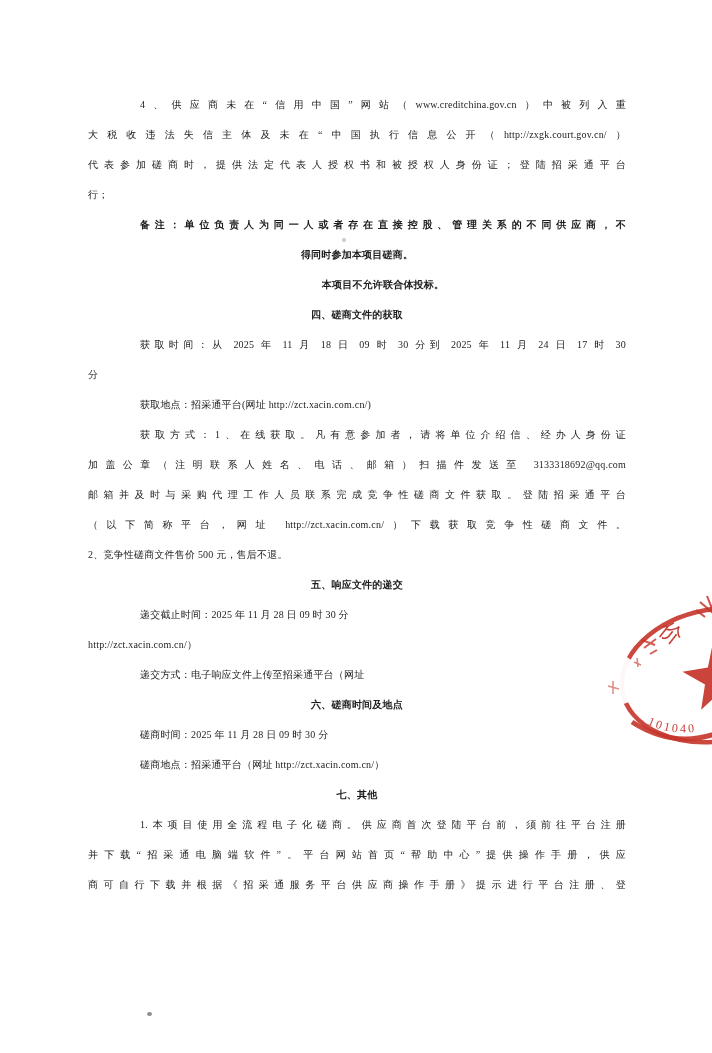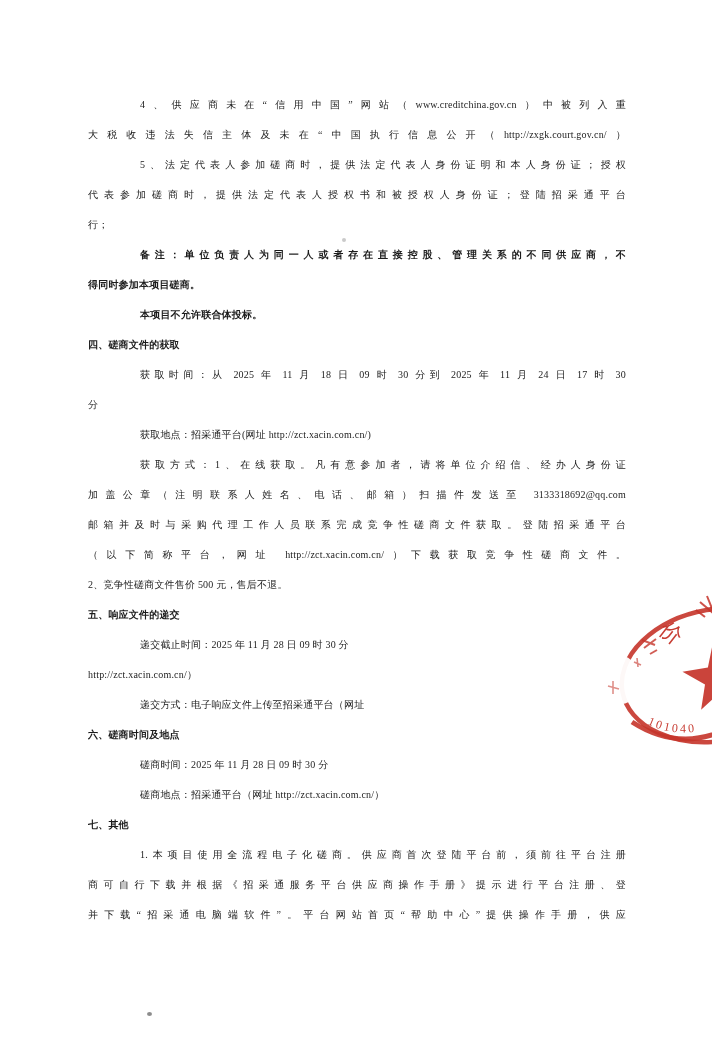--- a/index.html
+++ b/index.html
@@ -23,21 +23,21 @@
     box-sizing: border-box;
     width: 538px;
     height: 30px;
     line-height: 30px;
     font-size: 10px;
     white-space: nowrap;
     overflow: hidden;
     letter-spacing: 0.2px;
   }
   .line.indent { padding-left: 52px; }
-  .line.bold { font-weight: 700; }
+  .line.bold { font-weight: 700; text-align: center; }
   .line.full { text-align: justify; text-align-last: justify; }
   .speck {
     position: absolute;
     border-radius: 50%;
     background: #666;
   }
   .stamp-svg {
     position: absolute;
     left: 600px;
     top: 570px;
@@ -46,21 +46,20 @@
   }
 </style>
 </head>
 <body>
 
 <div class="page">
 
   <div class="doc-body" id="doc-body">
       <div class="line indent full">4、供应商未在“信用中国”网站（www.creditchina.gov.cn）中被列入重</div>
       <div class="line full">大税收违法失信主体及未在“中国执行信息公开（http://zxgk.court.gov.cn/）</div>
-      <div class="line indent full">5、法定代表人参加磋商时，提供法定代表人身份证明和本人身份证；授权</div>
       <div class="line full">代表参加磋商时，提供法定代表人授权书和被授权人身份证；登陆招采通平台</div>
       <div class="line">行；</div>
       <div class="line indent bold full">备注：单位负责人为同一人或者存在直接控股、管理关系的不同供应商，不</div>
       <div class="line bold">得同时参加本项目磋商。</div>
       <div class="line indent bold">本项目不允许联合体投标。</div>
       <div class="line bold">四、磋商文件的获取</div>
       <div class="line indent full">获取时间：从 2025 年 11 月 18 日 09 时 30 分到 2025 年 11 月 24 日 17 时 30</div>
       <div class="line">分</div>
       <div class="line indent">获取地点：招采通平台(网址 http://zct.xacin.com.cn/)</div>
       <div class="line indent full">获取方式：1、在线获取。凡有意参加者，请将单位介绍信、经办人身份证</div>
@@ -70,22 +69,22 @@
       <div class="line">2、竞争性磋商文件售价 500 元，售后不退。</div>
       <div class="line bold">五、响应文件的递交</div>
       <div class="line indent">递交截止时间：2025 年 11 月 28 日 09 时 30 分</div>
       <div class="line">http://zct.xacin.com.cn/）</div>
       <div class="line indent">递交方式：电子响应文件上传至招采通平台（网址</div>
       <div class="line bold">六、磋商时间及地点</div>
       <div class="line indent">磋商时间：2025 年 11 月 28 日 09 时 30 分</div>
       <div class="line indent">磋商地点：招采通平台（网址 http://zct.xacin.com.cn/）</div>
       <div class="line bold">七、其他</div>
       <div class="line indent full">1.本项目使用全流程电子化磋商。供应商首次登陆平台前，须前往平台注册</div>
+      <div class="line full">并下载“招采通电脑端软件”。平台网站首页“帮助中心”提供操作手册，供应</div>
       <div class="line full">商可自行下载并根据《招采通服务平台供应商操作手册》提示进行平台注册、登</div>
-      <div class="line full">并下载“招采通电脑端软件”。平台网站首页“帮助中心”提供操作手册，供应</div>
     </div>
 
   <svg class="stamp-svg" viewBox="0 0 260 215" xmlns="http://www.w3.org/2000/svg">
 
     <ellipse cx="118" cy="105" rx="97" ry="66" transform="rotate(-10 118 105)" fill="none" stroke="#c5342a" stroke-width="4.5" opacity="0.9"></ellipse>
 
     <ellipse cx="22" cy="110" rx="16" ry="24" fill="#ffffff" opacity="0.96"></ellipse>
 
     <path d="M113,72.4 L124.8,95.2 L150.4,92.2 L132.3,110.5 L143,133.9
              L120,122.4 L101.1,139.8 L105,114.4 L82.5,101.7 L107.9,97.6 Z" fill="#c5342a" opacity="0.92"></path>

